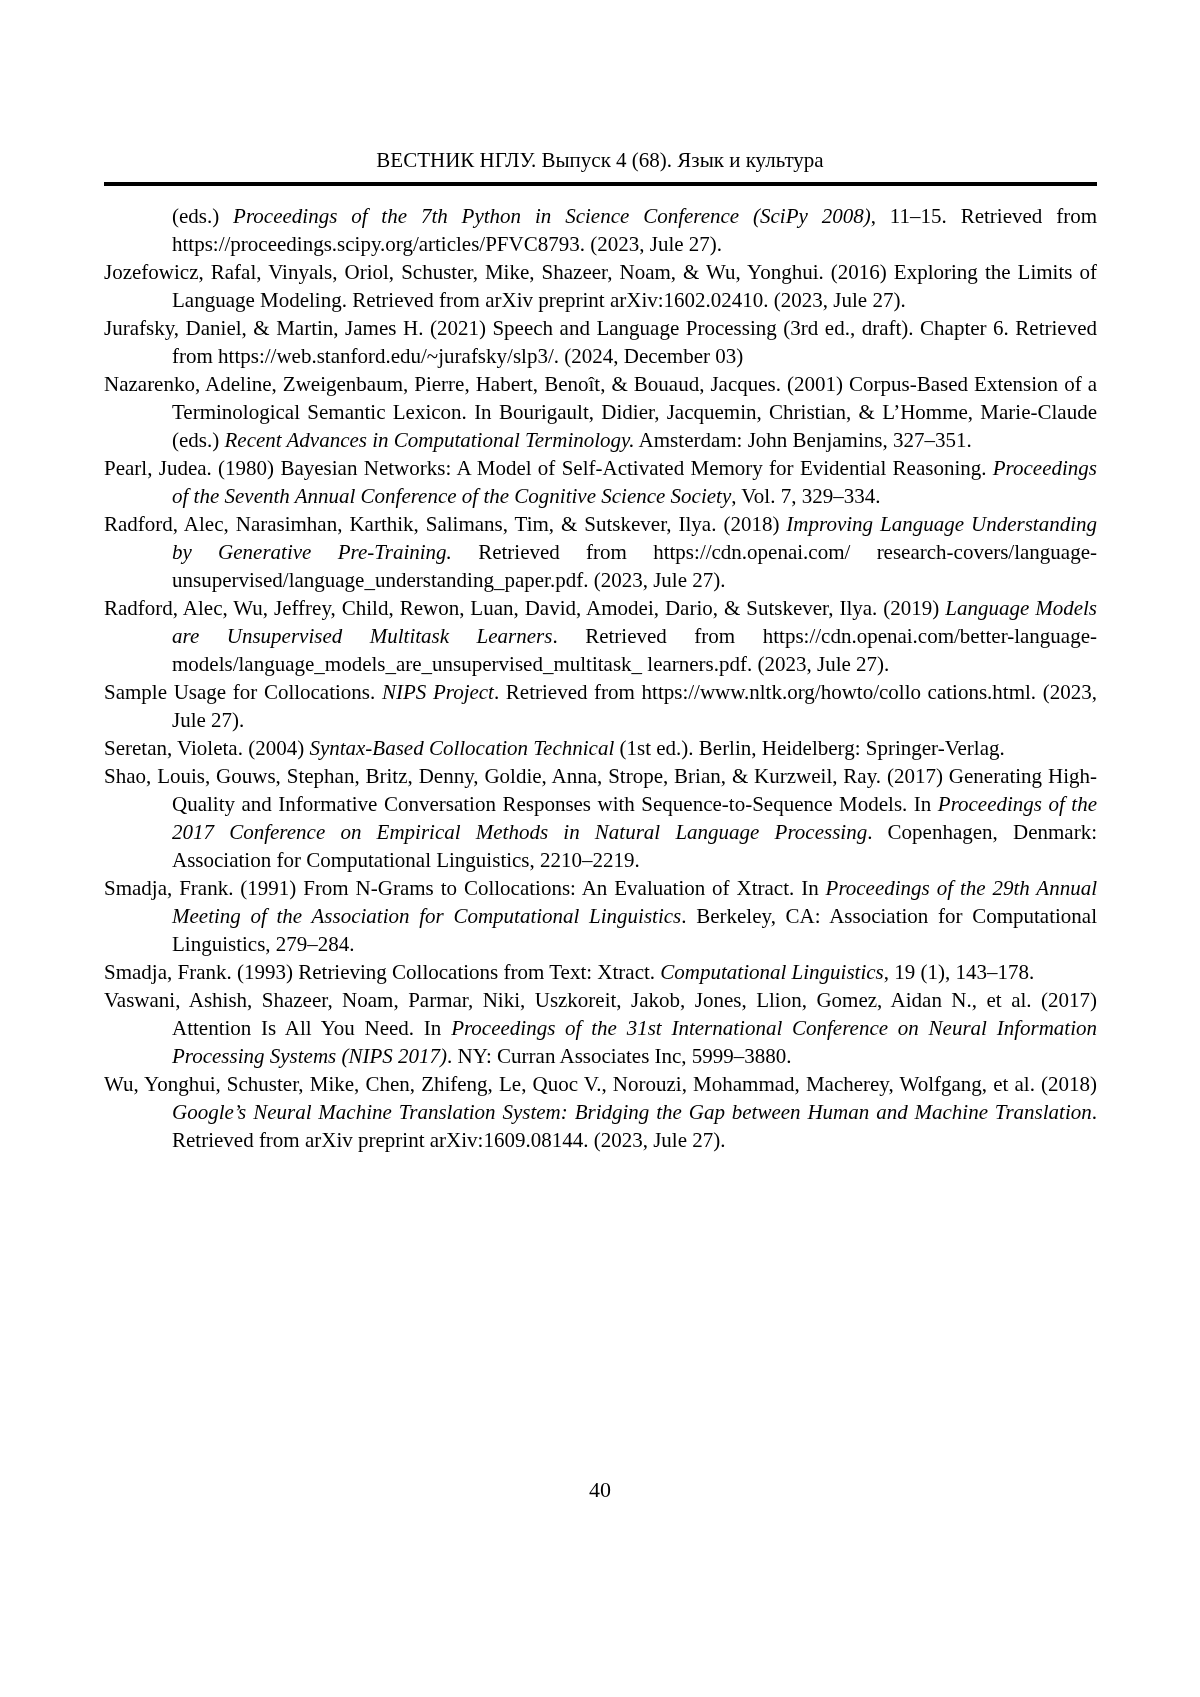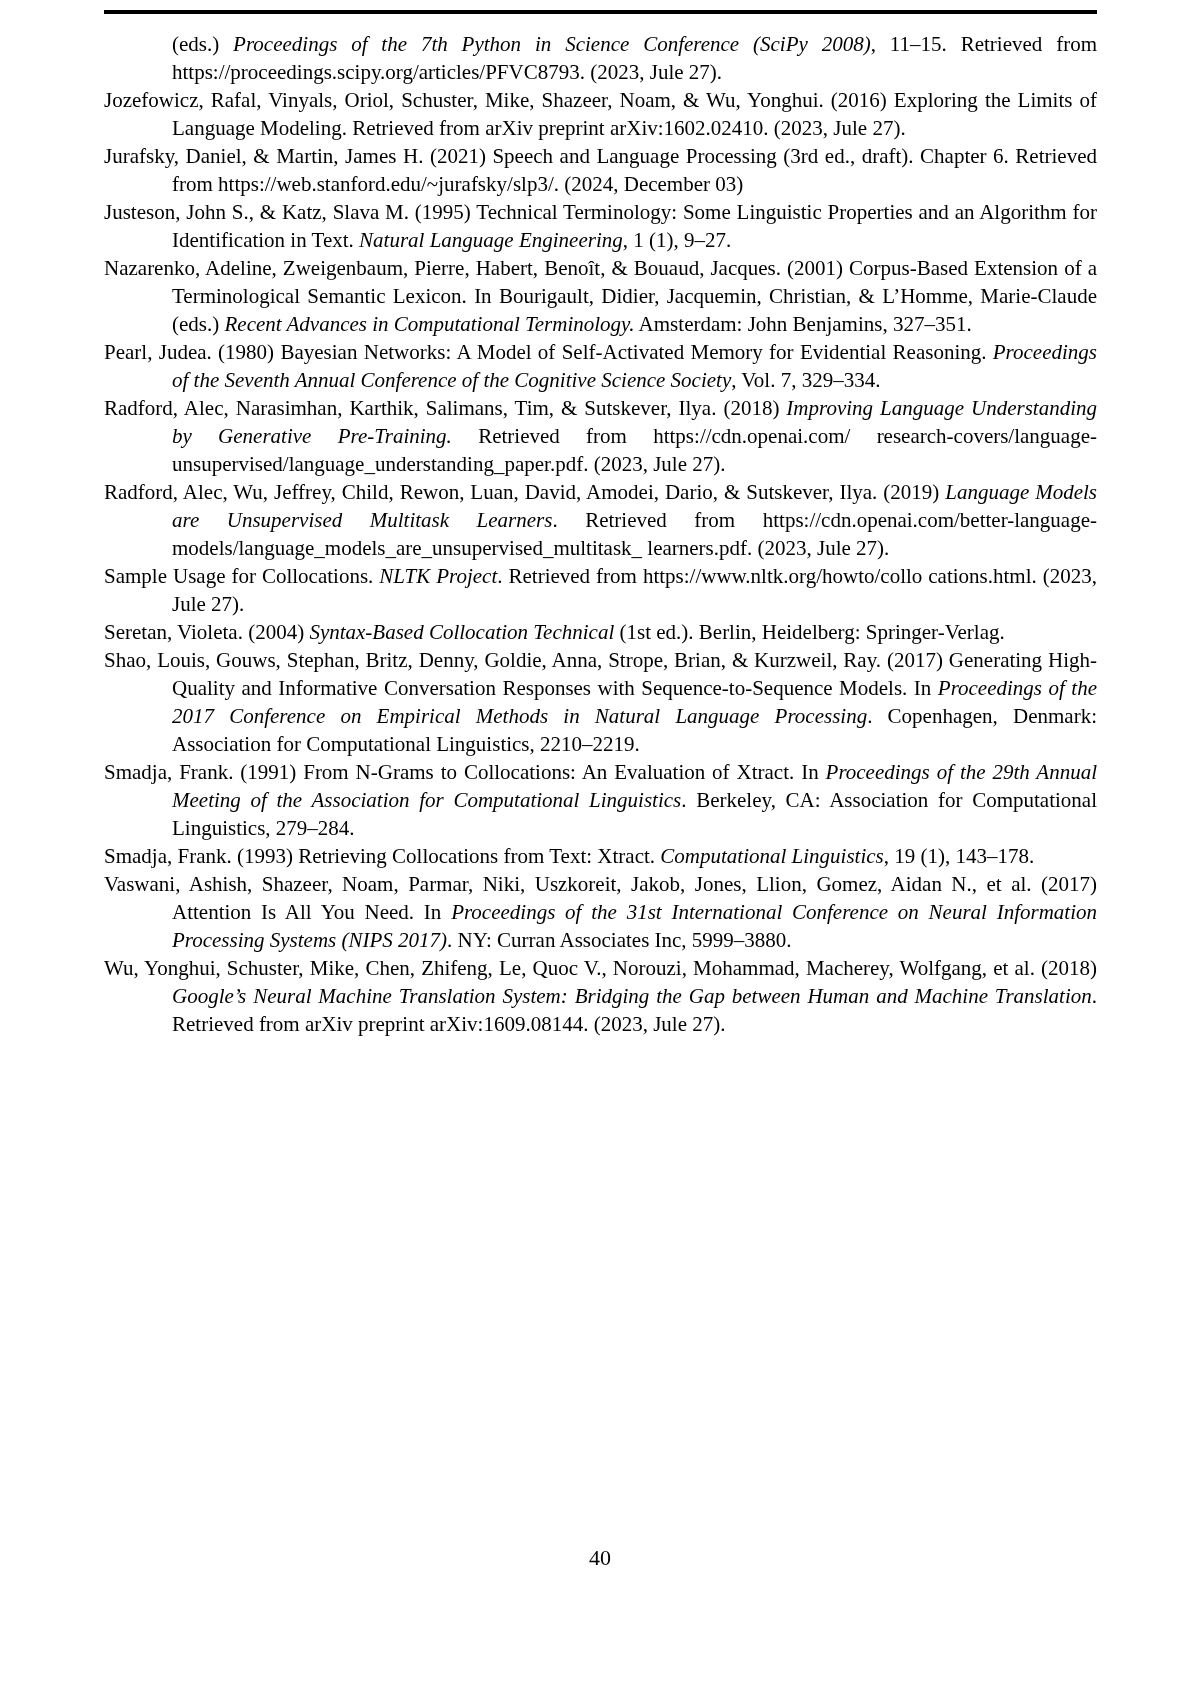--- a/index.html
+++ b/index.html
@@ -35,43 +35,43 @@
   }
   .ref {
     margin: 0;
     padding-left: 68px;
     text-indent: -68px;
   }
   .ref.continuation { text-indent: 0; }
   .italic { font-style: italic; margin-top: 36px; }
   .page-number {
     position: absolute;
-    top: 1544px;
+    top: 1476px;
     left: 0;
     width: 100%;
     text-align: center;
     font-size: 22px;
     line-height: 28px;
   }
 </style>
 </head>
 <body>
 
 <div class="page">
+  <div class="journal-header">ВЕСТНИК НГЛУ. Выпуск 4 (68). Язык и культура</div>
   <div class="header-rule"></div>
   <div class="references">
       <p class="ref continuation"><span>(eds.) </span><span class="italic">Proceedings of the 7th Python in Science Conference (SciPy 2008)</span><span>, 11–15. Retrieved from https://proceedings.scipy.org/articles/PFVC8793. (2023, Jule 27).</span></p>
       <p class="ref"><span>Jozefowicz, Rafal, Vinyals, Oriol, Schuster, Mike, Shazeer, Noam, &amp; Wu, Yonghui. (2016) Exploring the Limits of Language Modeling. Retrieved from arXiv preprint arXiv:1602.02410. (2023, Jule 27).</span></p>
       <p class="ref"><span>Jurafsky, Daniel, &amp; Martin, James H. (2021) Speech and Language Processing (3rd ed., draft). Chapter 6. Retrieved from https://web.stanford.edu/~jurafsky/slp3/. (2024, December 03)</span></p>
-      <p class="ref"><span>Justeson, John S., &amp; Katz, Slava M. (1995) Technical Terminology: Some Linguistic Properties and an Algorithm for Identification in Text. </span><span class="italic">Natural Language Engineering</span><span>, 1 (1), 9–27.</span></p>
       <p class="ref"><span>Nazarenko, Adeline, Zweigenbaum, Pierre, Habert, Benoît, &amp; Bouaud, Jacques. (2001) Corpus-Based Extension of a Terminological Semantic Lexicon. In Bourigault, Didier, Jacquemin, Christian, &amp; L’Homme, Marie-Claude (eds.) </span><span class="italic">Recent Advances in Computational Terminology.</span><span> Amsterdam: John Benjamins, 327–351.</span></p>
       <p class="ref"><span>Pearl, Judea. (1980) Bayesian Networks: A Model of Self-Activated Memory for Evidential Reasoning. </span><span class="italic">Proceedings of the Seventh Annual Conference of the Cognitive Science Society</span><span>, Vol. 7, 329–334.</span></p>
       <p class="ref"><span>Radford, Alec, Narasimhan, Karthik, Salimans, Tim, &amp; Sutskever, Ilya. (2018) </span><span class="italic">Improving Language Understanding by Generative Pre-Training.</span><span> Retrieved from https://cdn.openai.com/ research-covers/language-unsupervised/language_understanding_paper.pdf. (2023, Jule 27).</span></p>
       <p class="ref"><span>Radford, Alec, Wu, Jeffrey, Child, Rewon, Luan, David, Amodei, Dario, &amp; Sutskever, Ilya. (2019) </span><span class="italic">Language Models are Unsupervised Multitask Learners</span><span>. Retrieved from https://cdn.openai.com/better-language-models/language_models_are_unsupervised_multitask_ learners.pdf. (2023, Jule 27).</span></p>
-      <p class="ref"><span>Sample Usage for Collocations. </span><span class="italic">NLTK Project</span><span>. Retrieved from https://www.nltk.org/howto/collo cations.html. (2023, Jule 27).</span></p>
+      <p class="ref"><span>Sample Usage for Collocations. </span><span class="italic">NIPS Project</span><span>. Retrieved from https://www.nltk.org/howto/collo cations.html. (2023, Jule 27).</span></p>
       <p class="ref"><span>Seretan, Violeta. (2004) </span><span class="italic">Syntax-Based Collocation Technical</span><span> (1st ed.). Berlin, Heidelberg: Springer-Verlag.</span></p>
       <p class="ref"><span>Shao, Louis, Gouws, Stephan, Britz, Denny, Goldie, Anna, Strope, Brian, &amp; Kurzweil, Ray. (2017) Generating High-Quality and Informative Conversation Responses with Sequence-to-Sequence Models. In </span><span class="italic">Proceedings of the 2017 Conference on Empirical Methods in Natural Language Processing</span><span>. Copenhagen, Denmark: Association for Computational Linguistics, 2210–2219.</span></p>
       <p class="ref"><span>Smadja, Frank. (1991) From N-Grams to Collocations: An Evaluation of Xtract. In </span><span class="italic">Proceedings of the 29th Annual Meeting of the Association for Computational Linguistics</span><span>. Berkeley, CA: Association for Computational Linguistics, 279–284.</span></p>
       <p class="ref"><span>Smadja, Frank. (1993) Retrieving Collocations from Text: Xtract. </span><span class="italic">Computational Linguistics</span><span>, 19 (1), 143–178.</span></p>
       <p class="ref"><span>Vaswani, Ashish, Shazeer, Noam, Parmar, Niki, Uszkoreit, Jakob, Jones, Llion, Gomez, Aidan N., et al. (2017) Attention Is All You Need. In </span><span class="italic">Proceedings of the 31st International Conference on Neural Information Processing Systems (NIPS 2017)</span><span>. NY: Curran Associates Inc, 5999–3880.</span></p>
       <p class="ref"><span>Wu, Yonghui, Schuster, Mike, Chen, Zhifeng, Le, Quoc V., Norouzi, Mohammad, Macherey, Wolfgang, et al. (2018) </span><span class="italic">Google’s Neural Machine Translation System: Bridging the Gap between Human and Machine Translation</span><span>. Retrieved from arXiv preprint arXiv:1609.08144. (2023, Jule 27).</span></p>
     </div>
   <div class="page-number">40</div>
 </div>
 

